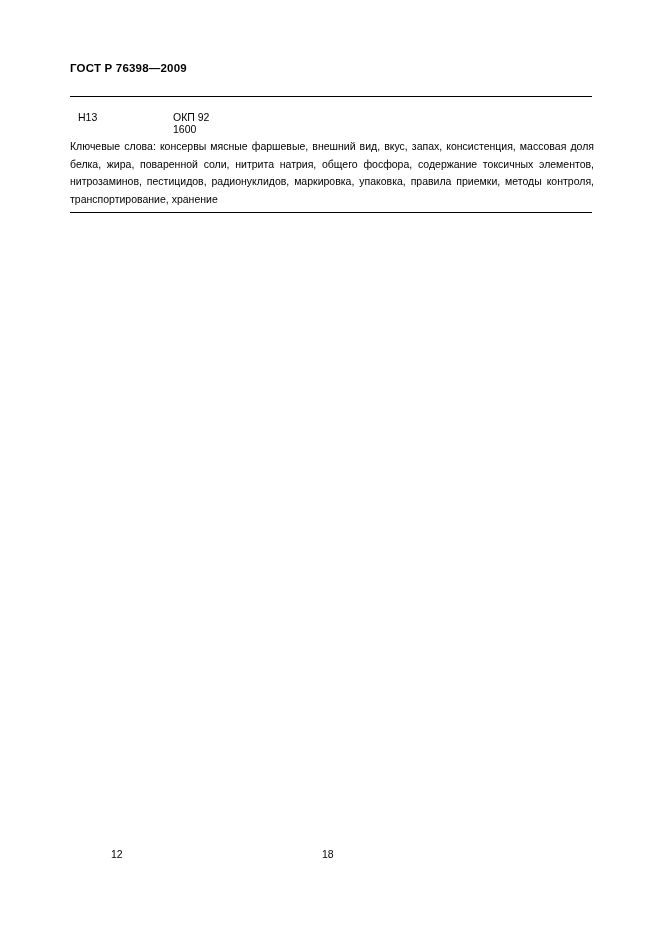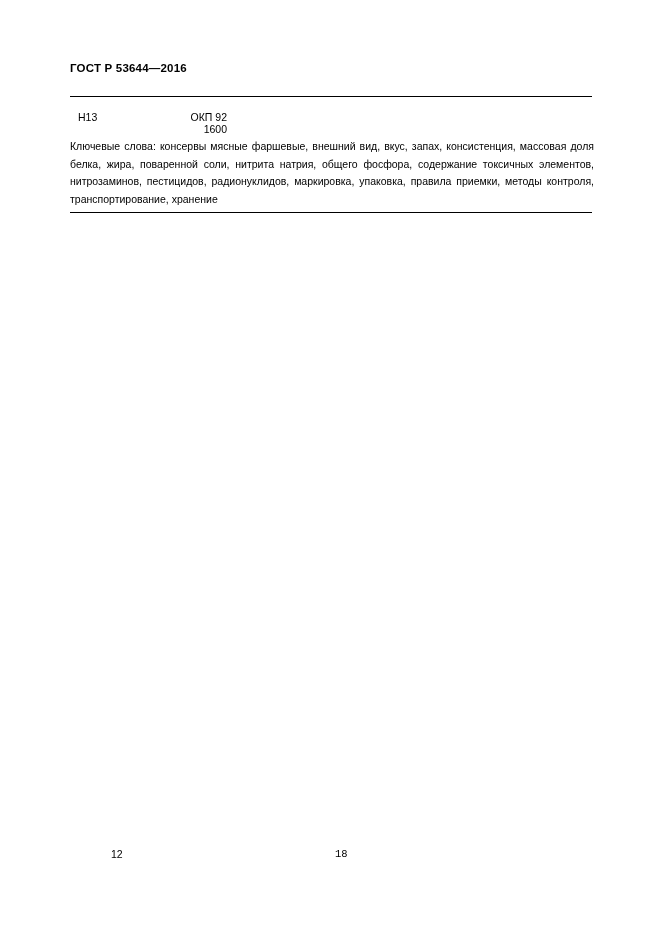--- a/index.html
+++ b/index.html
@@ -41,21 +41,21 @@
     position: absolute;
     left: 70px;
     top: 111px;
     width: 522px;
     display: flex;
     font-size: 10.5px;
   }
   .codes-row .c1 { width: 198px; }
   .codes-row .c2 { width: 175px; }
   .codes-row .c3 { width: 95px; margin-left: 8px; }
-  .codes-row .c4 { width: 54px; text-align: right; }
+  .codes-row .c4 { width: 54px; text-align: left; }
 
   .keywords {
     position: absolute;
     left: 70px;
     top: 138px;
     width: 524px;
     font-size: 10.5px;
     line-height: 17.5px;
     text-align: justify;
   }
@@ -69,32 +69,31 @@
   }
   .page-num-left {
     position: absolute;
     left: 76px;
     top: 0;
     font-size: 10.5px;
     margin-left: 35px;
   }
   .page-num-center {
     position: absolute;
-    left: 335px;
+    left: 322px;
     top: 0;
     font-size: 10.5px;
-    font-family: Liberation Mono, monospace;
   }
 </style>
 </head>
 <body>
 
 <div class="page">
 
-  <div class="std-header">ГОСТ Р 53644—2016</div>
+  <div class="std-header">ГОСТ Р 76398—2009</div>
 
   <div class="rule rule-top"></div>
 
   <div class="codes-row">
     <div class="c3">Н13</div>
     <div class="c4">ОКП 92 1600</div>
   </div>
 
   <div class="keywords">Ключевые слова: консервы мясные фаршевые, внешний вид, вкус, запах, консистенция, массовая доля белка, жира, поваренной соли, нитрита натрия, общего фосфора, содержание токсичных элементов, нитрозаминов, пестицидов, радионуклидов, маркировка, упаковка, правила приемки, методы контроля, транспортирование, хранение</div>
 

